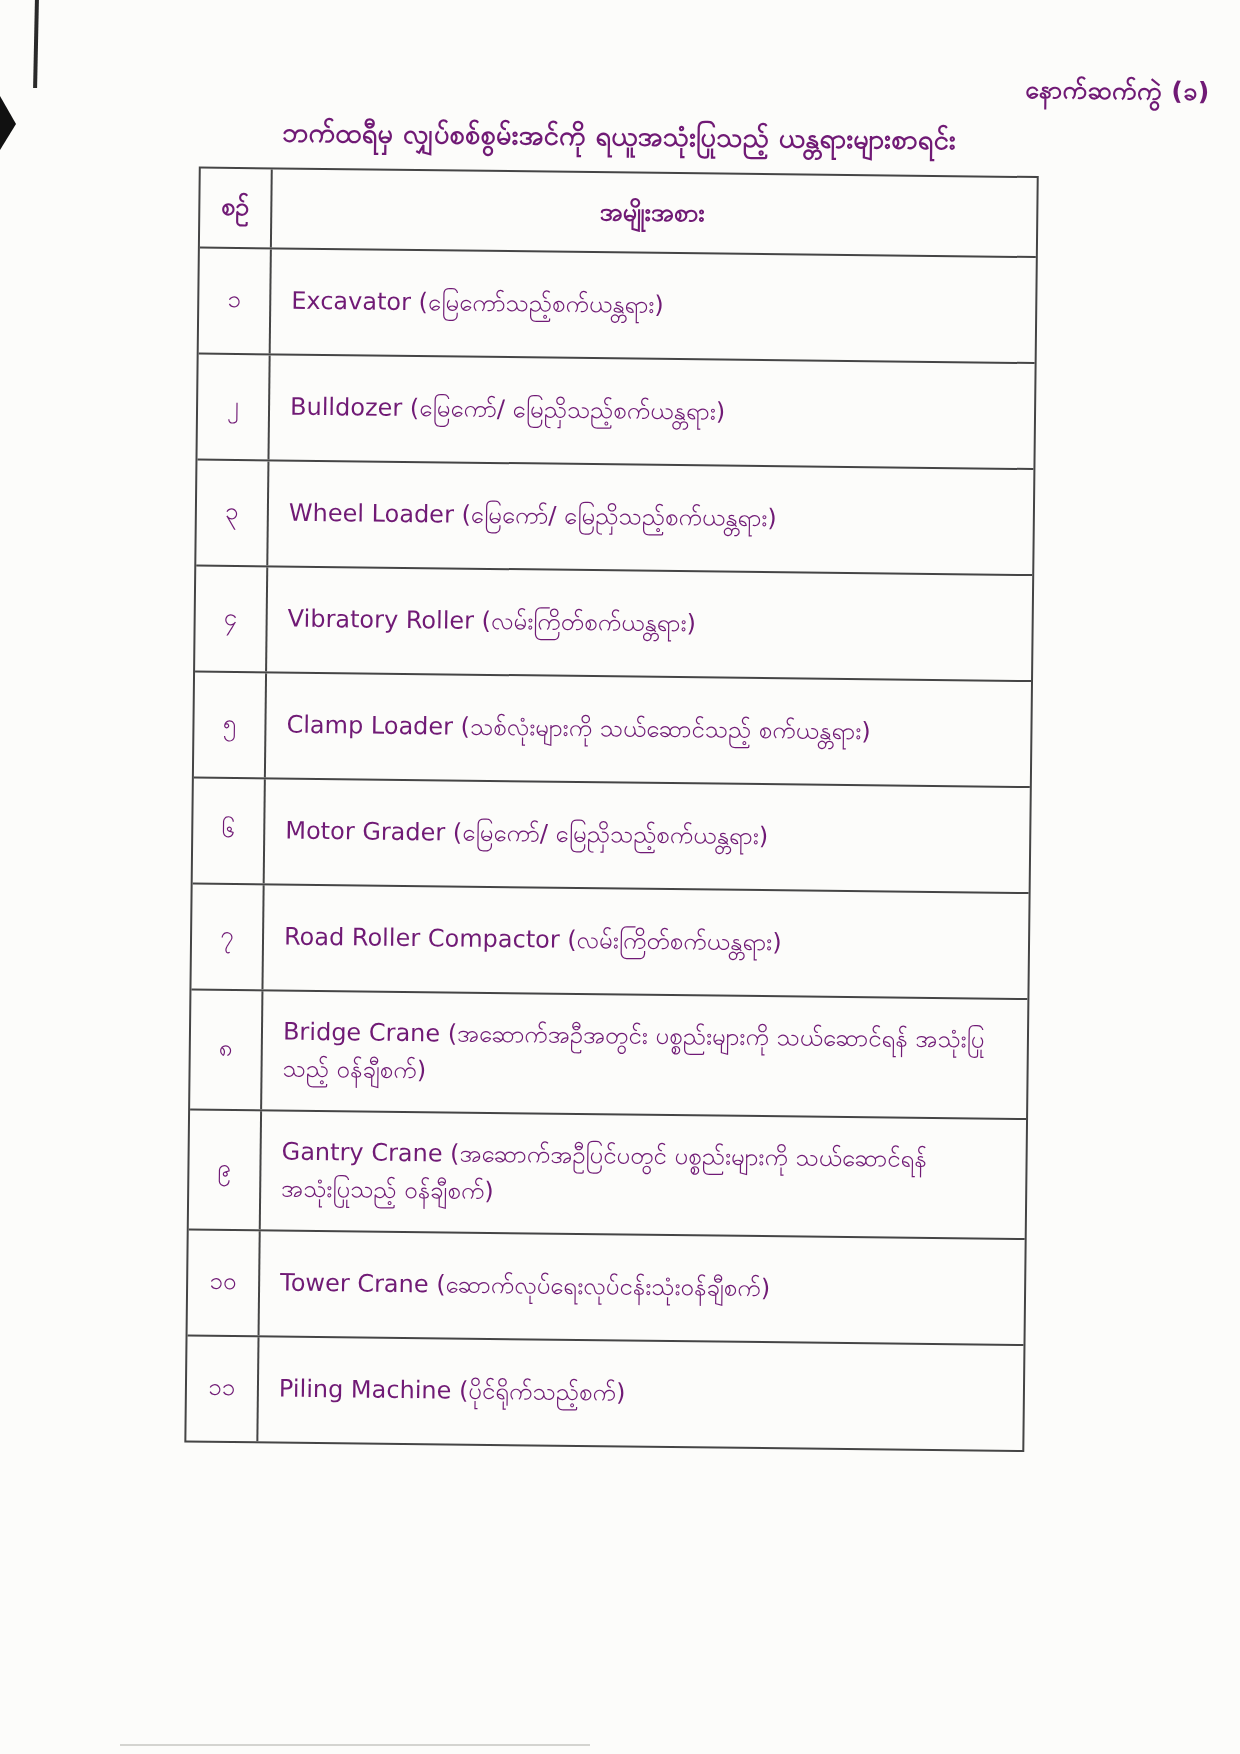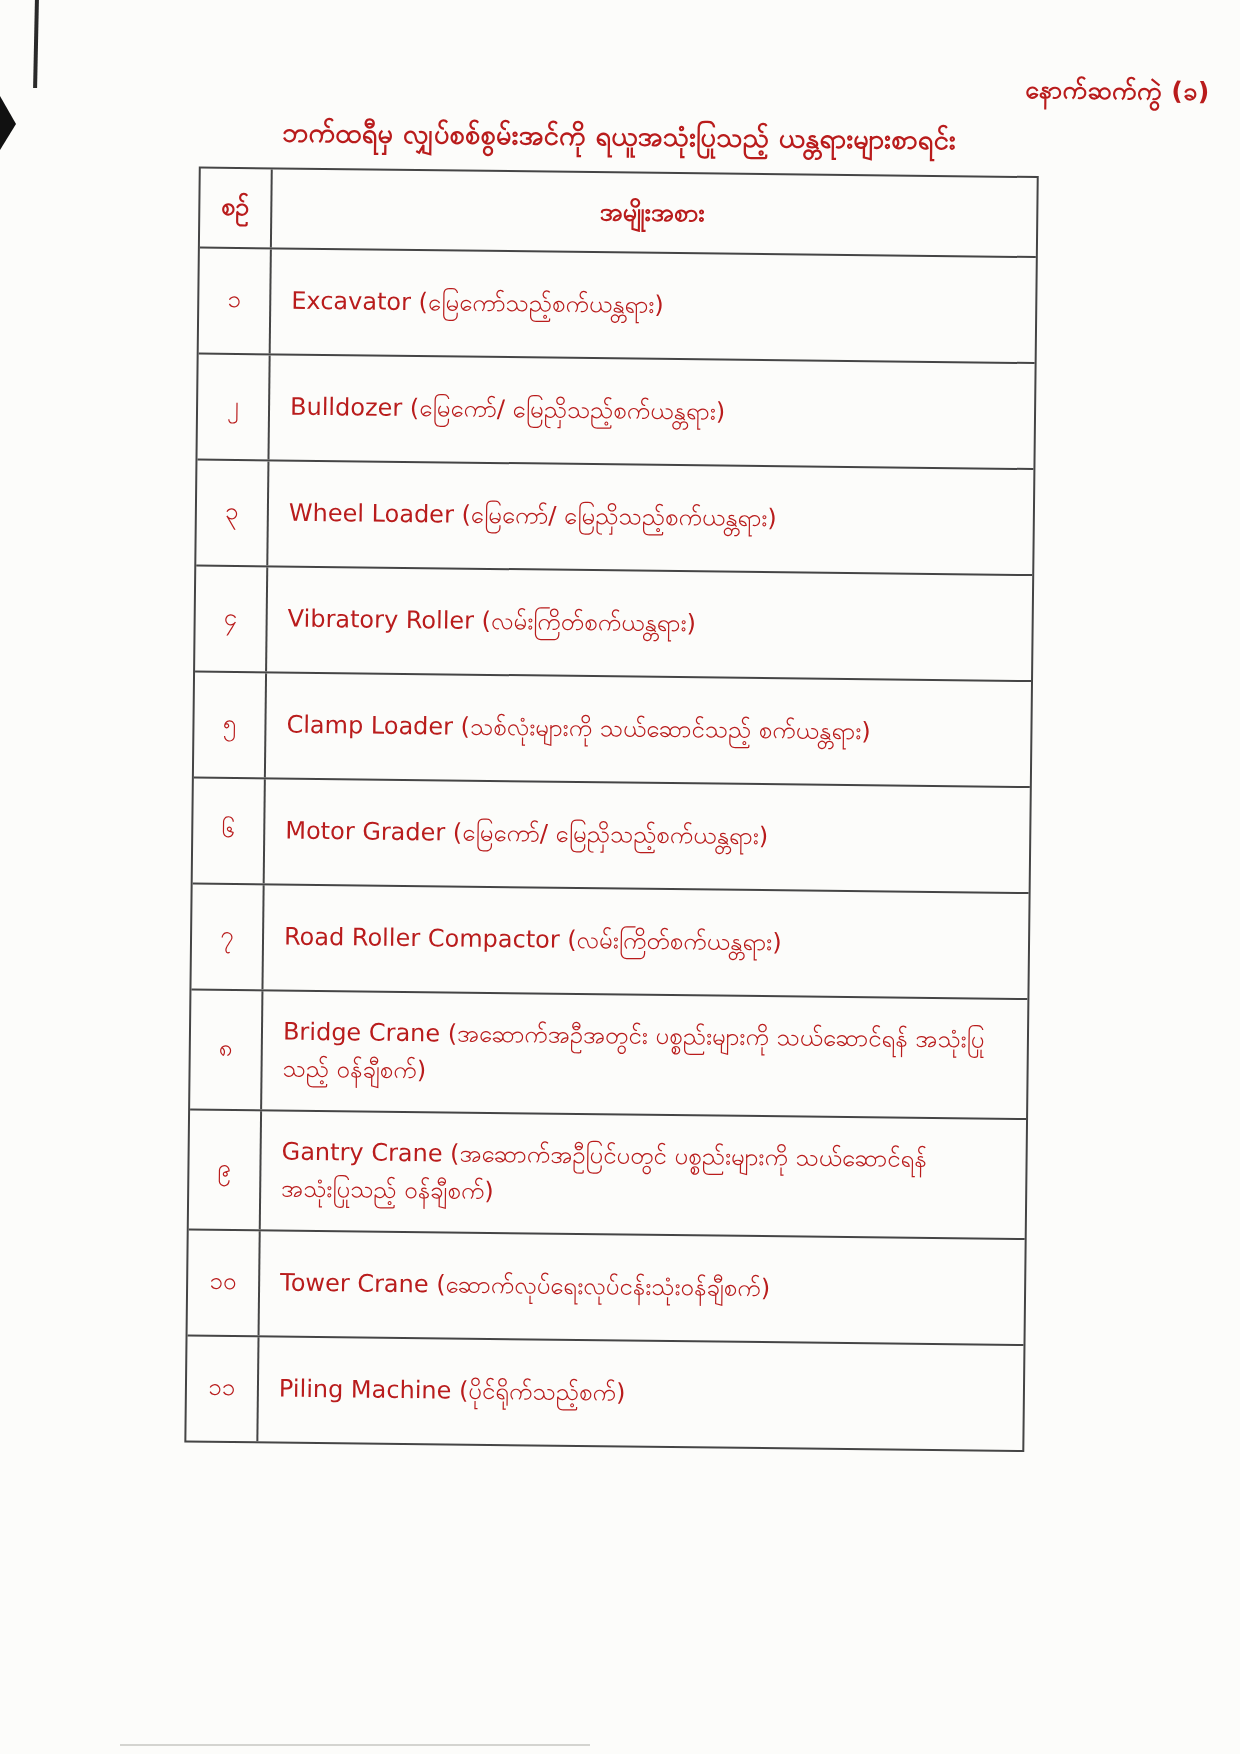--- a/index.html
+++ b/index.html
@@ -7,21 +7,21 @@
     padding: 0;
     background: #e9e9e7;
   }
   .page {
     position: relative;
     width: 1240px;
     height: 1754px;
     background: #fcfcfa;
     overflow: hidden;
     font-family: "DejaVu Sans", "Liberation Sans", sans-serif;
-    color: #b91c1c;
+    color: #701a75;
   }
   
   .scan-line-top {
     position: absolute;
     left: 34px; top: 0;
     width: 4px; height: 88px;
     background: #2a2a2a;
     transform: rotate(1.2deg);
   }
   .scan-wedge {

